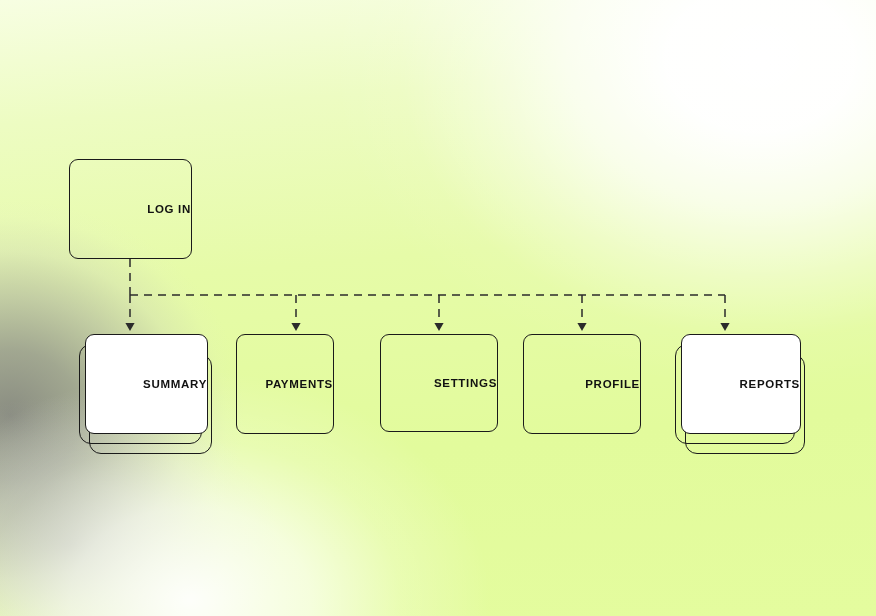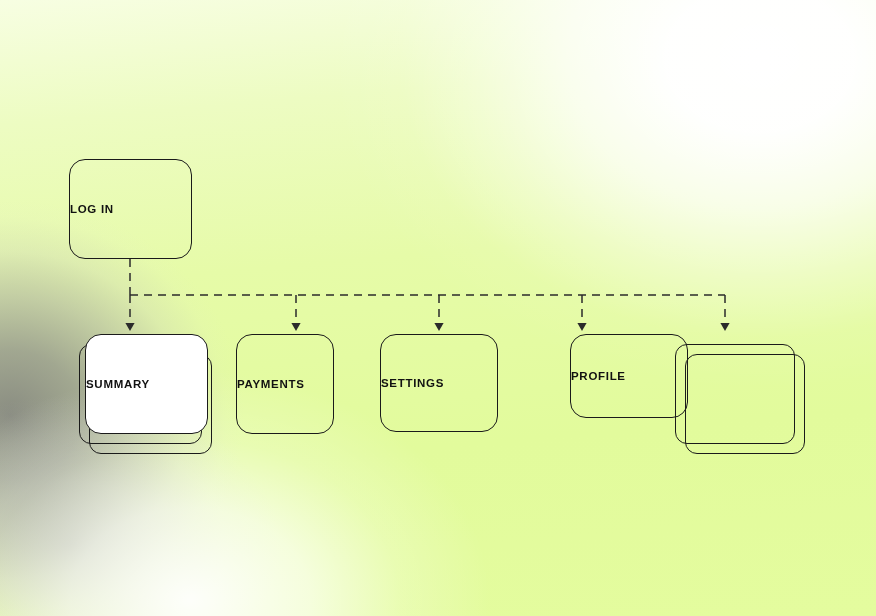--- a/index.html
+++ b/index.html
@@ -83,24 +83,24 @@
     width: 876px;
     height: 616px;
     pointer-events: none;
   }
 
   
   .node {
     position: absolute;
     box-sizing: border-box;
     border: 1.4px solid #1a1a1a;
-    border-radius: 16px;
+    border-radius: 9px;
     display: flex;
     align-items: center;
-    justify-content: flex-start;
+    justify-content: flex-end;
   }
   .node .node-label {
     font-size: 11.5px;
     font-weight: bold;
     letter-spacing: 0.7px;
     color: #111111;
     text-align: center;
     white-space: nowrap;
     user-select: none;
   }
@@ -174,23 +174,26 @@
         <div class="node ghost" style="left: 0px; top: 0px; width: 98px; height: 100px; border-color: rgb(26, 26, 26);">
           <span class="node-label" style="color: rgb(17, 17, 17);">PAYMENTS</span>
         </div>
       </div>
       <div class="stack-group" style="left: 380px; top: 334px; width: 118px; height: 100px;">
         <div class="node ghost" style="left: 0px; top: 0px; width: 118px; height: 98px; border-color: rgb(26, 26, 26);">
           <span class="node-label" style="color: rgb(17, 17, 17);">SETTINGS</span>
         </div>
       </div>
       <div class="stack-group" style="left: 523px; top: 334px; width: 118px; height: 100px;">
-        <div class="node ghost" style="left: 0px; top: 0px; width: 118px; height: 84px; border-color: rgb(26, 26, 26); margin-left: 47px;">
+        <div class="node ghost" style="left: 0px; top: 0px; width: 118px; height: 100px; border-color: rgb(26, 26, 26);">
           <span class="node-label" style="color: rgb(17, 17, 17);">PROFILE</span>
         </div>
       </div>
       <div class="stack-group" style="left: 665px; top: 334px; width: 140px; height: 120px;">
         <div class="stack-back" style="left: 20px; top: 20px; width: 120px; height: 100px; border-color: rgb(26, 26, 26);"></div>
         <div class="stack-back" style="left: 10px; top: 10px; width: 120px; height: 100px; border-color: rgb(26, 26, 26);"></div>
+        <div class="node solid" style="left: 0px; top: 0px; width: 120px; height: 100px; border-color: rgb(26, 26, 26); background: rgb(255, 255, 255);">
+          <span class="node-label" style="color: rgb(17, 17, 17);">REPORTS</span>
+        </div>
       </div>
     </div>
 
 </div>
 
 </body></html>

